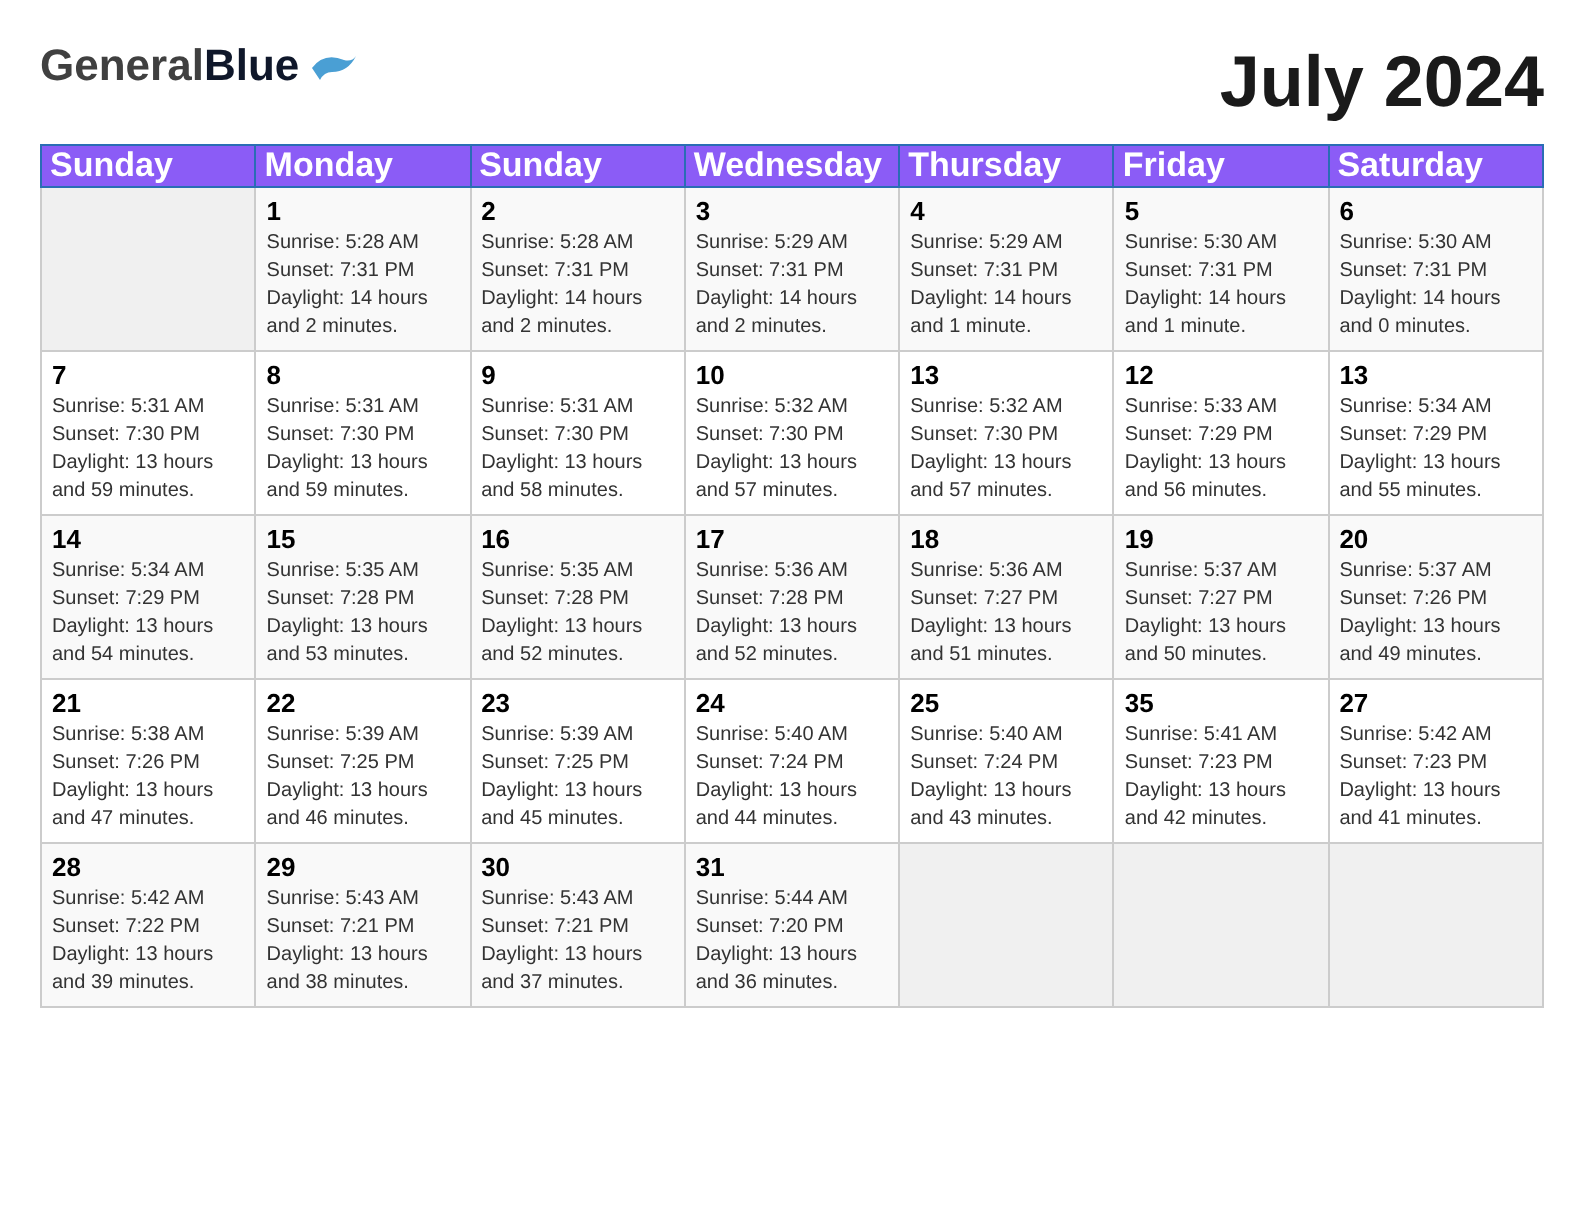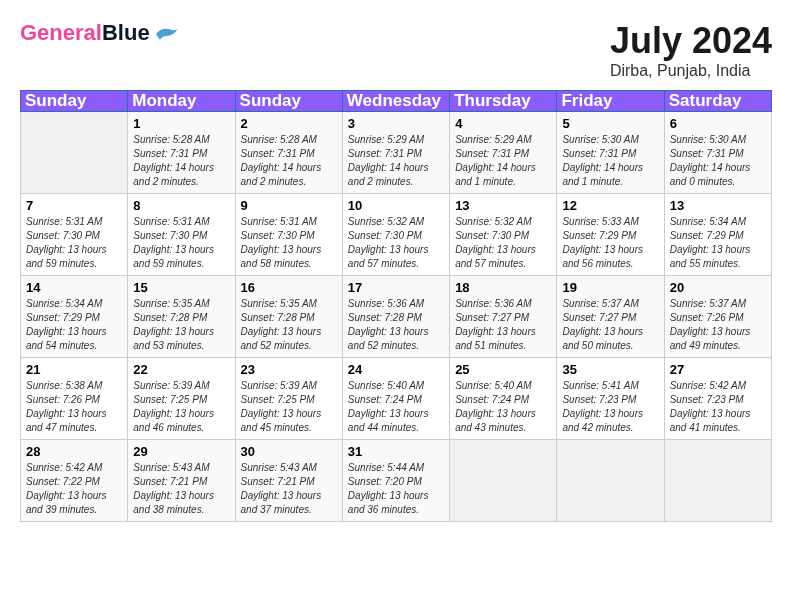--- a/index.html
+++ b/index.html
@@ -63,43 +63,41 @@
     .day-number {
       font-weight: bold;
       font-size: 13px;
       display: block;
       margin-bottom: 2px;
     }
     .day-info {
       font-size: 10px;
       color: #333;
       line-height: 1.4;
-      font-style: italic;
     }
     .empty-cell {
       background-color: #f0f0f0 !important;
     }
   </style>
 </head>
 <body>
 
 <div class="header-section">
   <div class="logo">
     <div style="display:flex; align-items:center; gap:2px;">
       <div style="font-size:22px; font-weight:bold; color:#1a3a6b;">
-        <span style="color:#ec4899;">General</span><span style="color:#0f172a;">Blue</span>
+        <span style="color:#404040;">General</span><span style="color:#0f172a;">Blue</span>
       </div>
       <svg width="28" height="22" viewBox="0 0 28 22">
         <path d="M4,12 Q10,4 20,8 Q24,9 26,6 Q22,14 14,14 Q10,14 8,18 Q6,15 4,12Z" fill="#4a9fd4"></path>
       </svg>
     </div>
   </div>
   <div class="title-section">
     <div class="month-year">July 2024</div>
-    <div class="location">Dirba, Punjab, India</div>
   </div>
 </div>
 
 <table>
   <thead>
     <tr>
     <th>Sunday</th>
         <th>Monday</th>
         <th>Sunday</th>
         <th>Wednesday</th>

